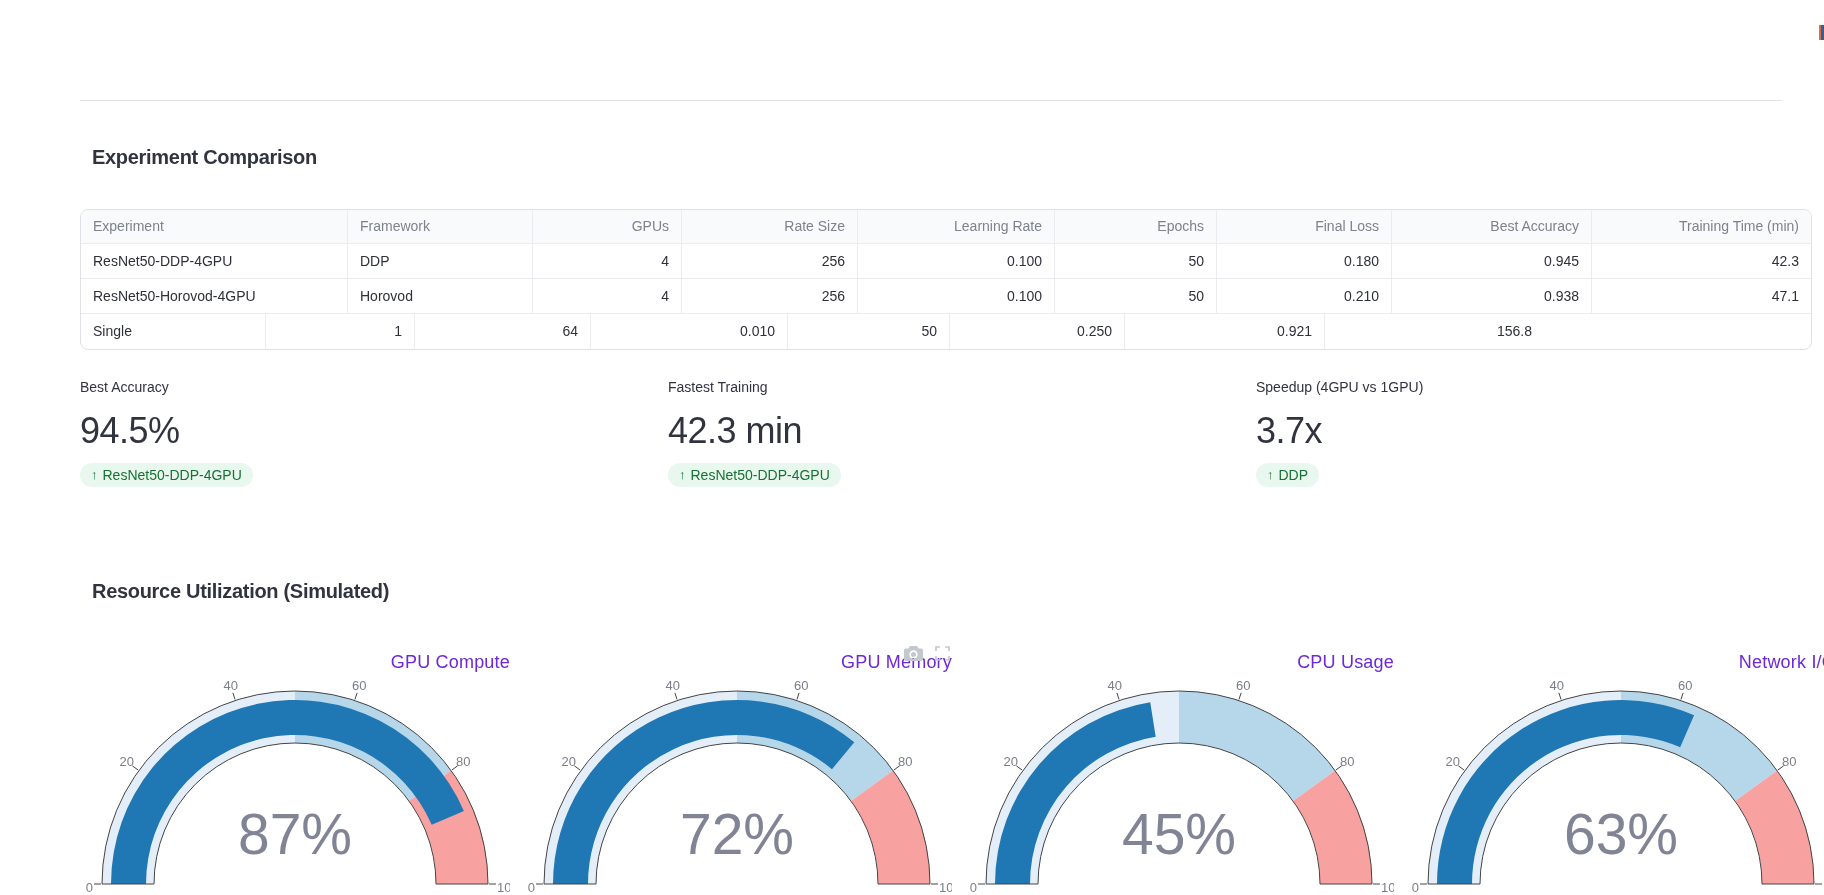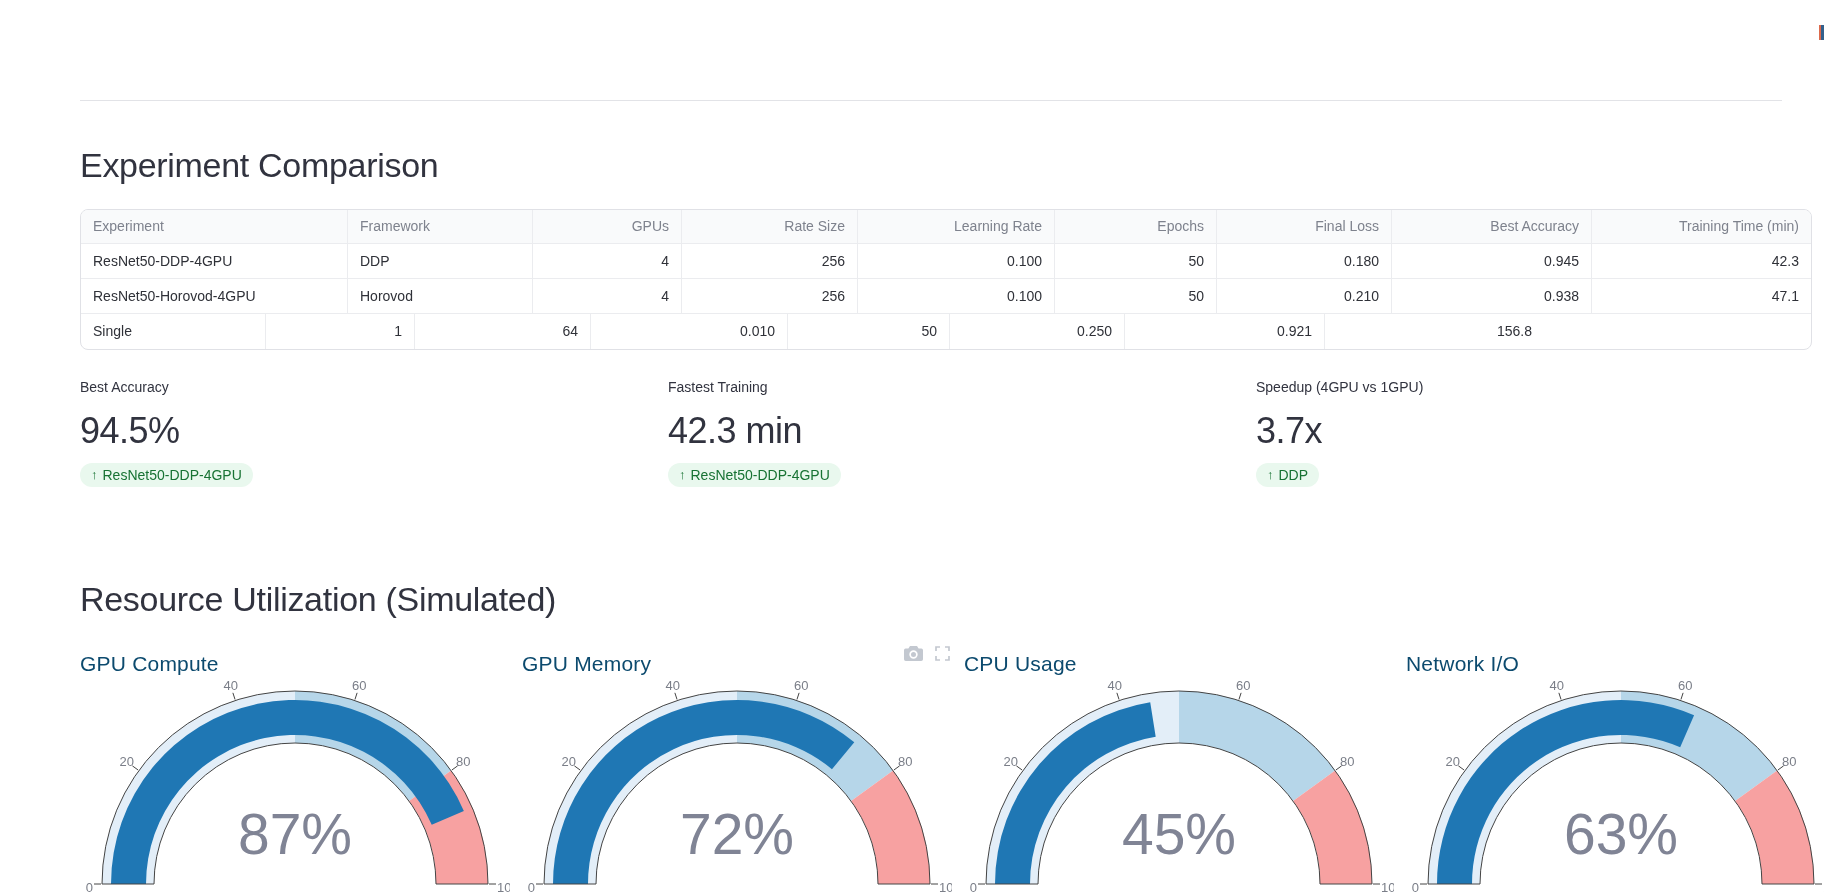--- a/index.html
+++ b/index.html
@@ -3,21 +3,21 @@
 <meta charset="utf-8">
 <style>
   *{margin:0;padding:0;box-sizing:border-box}
   html,body{width:1824px;height:895px;overflow:hidden;background:#ffffff;
     font-family:"Liberation Sans",sans-serif;position:relative;color:#31333f}
 
   .top-divider{position:absolute;left:80px;top:100px;width:1702px;height:1px;background:#e2e3e7}
   .edge-sliver{position:absolute;left:1819px;top:25px;width:5px;height:15px;
     background:linear-gradient(90deg,#dd6a4c 0 40%,#33608c 40% 100%)}
 
-  h2.sec{position:absolute;left:80px;font-size:34px;font-weight:400;color:#31333f;letter-spacing:-.3px;white-space:nowrap}
+  h2.sec{position:absolute;left:92px;font-size:20px;font-weight:700;color:#31333f;letter-spacing:-.3px;white-space:nowrap}
   #sec-exp{top:146px}
   #sec-res{top:580px}
 
   
   .dtable{position:absolute;left:80px;top:209px;border:1px solid #e0e1e6;border-radius:8px;
     overflow:hidden;background:#fff}
   .trow{display:flex}
   .tcell{height:35px;line-height:34px;font-size:14px;color:#2f3138;border-right:1px solid #ebecef;
     border-bottom:1px solid #ebecef;padding:0 12px;white-space:nowrap;overflow:hidden;flex:0 0 auto}
   .tcell.right{text-align:right}
@@ -29,22 +29,22 @@
   .metric{position:absolute;top:378px;width:560px}
   .metric .mlabel{font-size:14px;color:#31333f;line-height:18px}
   .metric .mvalue{font-size:36px;color:#31333f;line-height:46px;margin-top:12px;letter-spacing:-.5px}
   .delta-badge{display:inline-flex;align-items:center;gap:5px;margin-top:9px;
     font-size:14px;line-height:16px;padding:4px 11px;border-radius:14px;white-space:nowrap}
   .delta-badge .arrow{font-size:13px}
 
   
   .chart{position:absolute;top:640px;width:430px;height:255px;overflow:hidden}
   .chart svg.gauge{position:absolute;left:0;top:0}
-  .gauge-title{position:absolute;top:12px;left:0;width:100%;text-align:left;
-    font-size:21px;color:#0c4a6e;letter-spacing:.2px}
+  .gauge-title{position:absolute;top:12px;left:0;width:100%;text-align:right;
+    font-size:18px;color:#6d28d9;letter-spacing:.2px}
   .modebar{position:absolute;top:6px;right:2px;display:flex;gap:12px;align-items:center;z-index:3}
   .modebar span{display:inline-flex;cursor:pointer}
 </style>
 </head>
 <body>
 
 <div class="top-divider"></div>
 <div class="edge-sliver"></div>
 
 <h2 class="sec" id="sec-exp">Experiment Comparison</h2>

